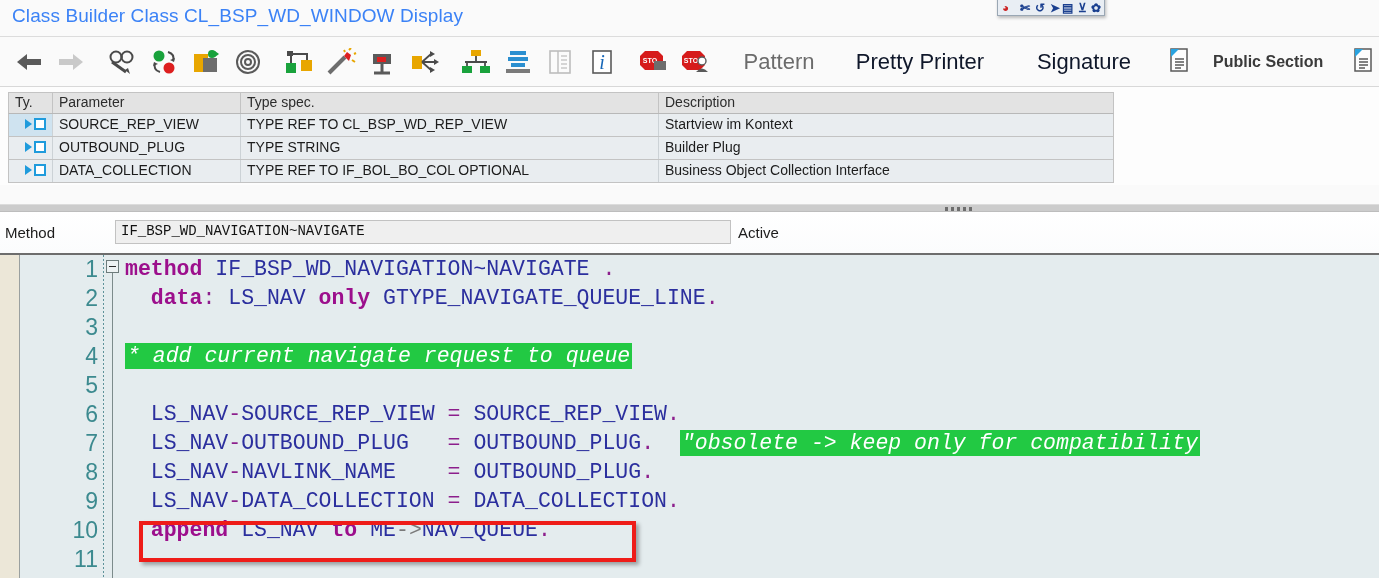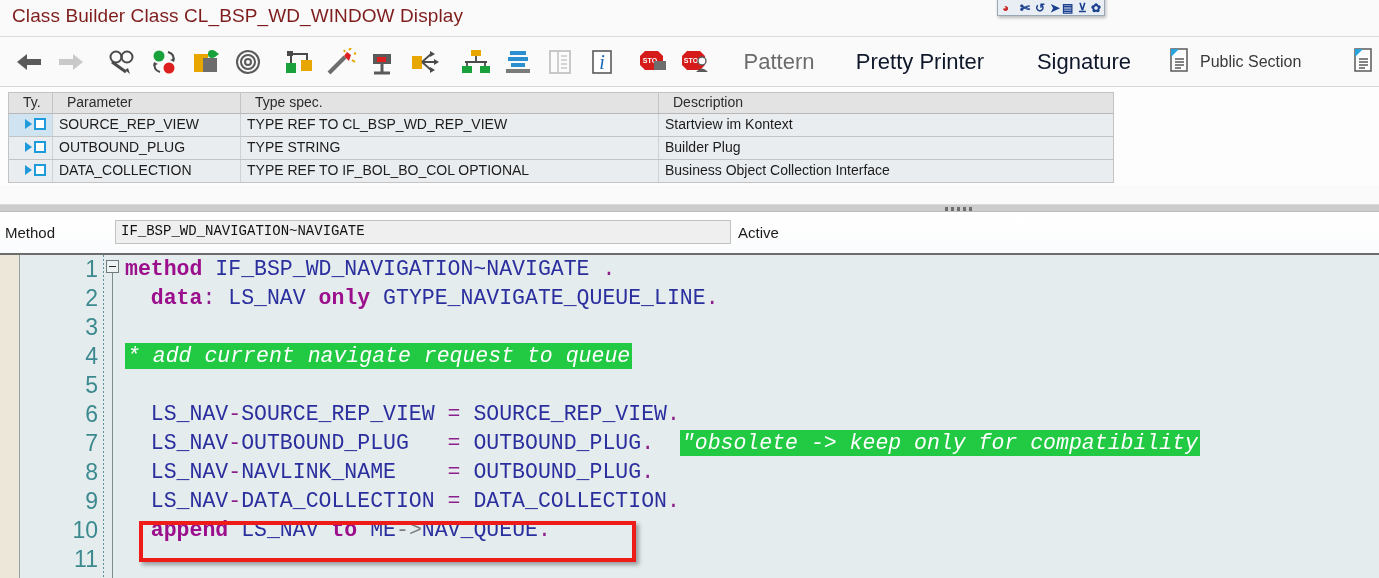--- a/index.html
+++ b/index.html
@@ -13,21 +13,21 @@
   #app { position: relative; width: 1379px; height: 578px; overflow: hidden; background:#fdfdfd; }
 
   
   .titlebar {
     position: absolute; left: 0; top: 0; width: 1379px; height: 37px;
     background: #fafafa;
     border-bottom: 1px solid #dcdcdc;
   }
   .title-text {
     position: absolute; left: 12px; top: 5px;
-    font-size: 19px; color: #7f1d1d; letter-spacing: 0.1px;
+    font-size: 19px; color: #3b82f6; letter-spacing: 0.1px;
     white-space: nowrap;
   }
 
   
   .float-toolbar {
     position: absolute; left: 997px; top: -14px; width: 108px; height: 30px;
     background: #e9eef4;
     border: 1px solid #9aa7b4;
     box-shadow: 1px 2px 3px rgba(0,0,0,0.25);
     overflow: hidden;
@@ -48,34 +48,34 @@
     display: flex; align-items: center; justify-content: center;
   }
   .tb-label {
     position: absolute; top: 6px; height: 38px;
     display: flex; align-items: center; justify-content: center;
     font-size: 22px; color: #6b6b6b; white-space: nowrap;
   }
   .tb-label.dark { color: #0f172a; }
   .tb-sec {
     position: absolute; top: 6px; height: 38px;
-    display: flex; align-items: center; gap: 10px; white-space: nowrap;
+    display: flex; align-items: center; gap: 23px; white-space: nowrap; font-weight: bold;
   }
   .tb-sec span.txt { font-size: 16px; color: #3a3a3a; }
 
   
   .ptable {
     position: absolute; left: 8px; top: 92px; width: 1106px;
   }
   .ptable .hrow {
     display: flex; height: 22px; background: #e3e3e3;
     border: 1px solid #c3c3c3; border-bottom: 1px solid #b8b8b8;
   }
   .ptable .hcell {
-    font-size: 14px; color: #2c2c2c; padding: 1px 0 0 14px;
+    font-size: 14px; color: #2c2c2c; padding: 1px 0 0 6px;
     border-right: 1px solid #c3c3c3; overflow: hidden; white-space: nowrap;
   }
   .ptable .hcell:last-child { border-right: none; }
   .ptable .drow {
     display: flex; height: 23px;
     border-left: 1px solid #c3c3c3; border-right: 1px solid #c3c3c3;
     border-bottom: 1px solid #c3c3c3;
     background: #e9edf0;
   }
   .ptable .dcell {

